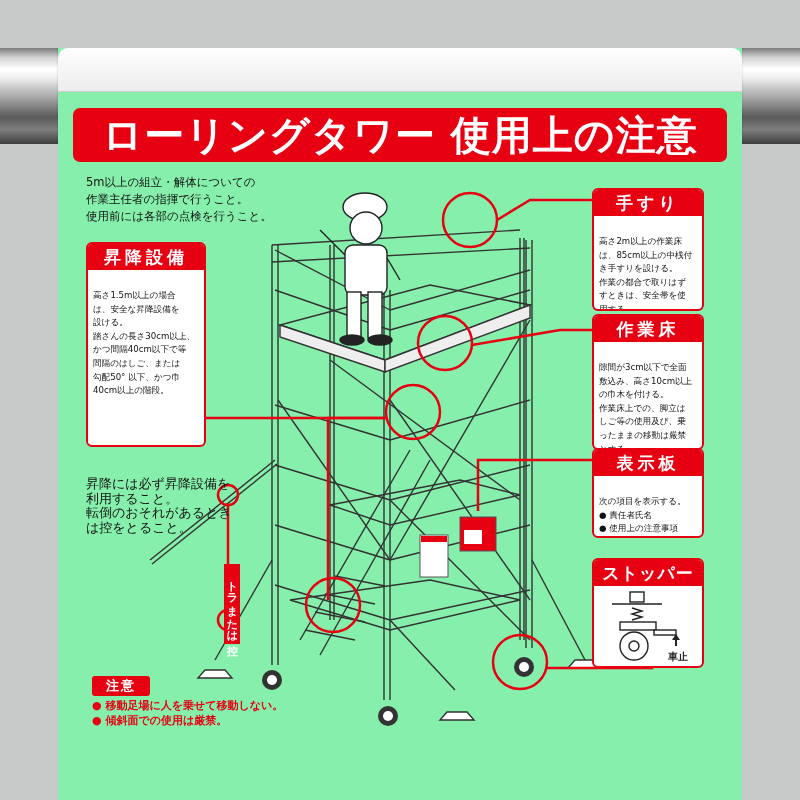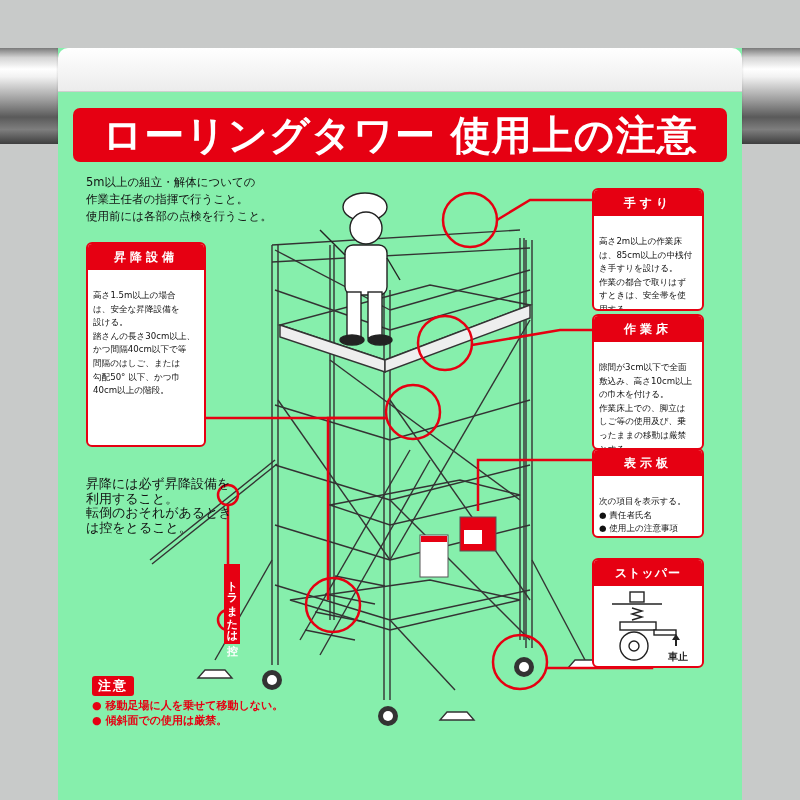--- a/index.html
+++ b/index.html
@@ -20,32 +20,32 @@
       background: linear-gradient(to bottom, #ffffff, #ececec); border-radius: 10px 10px 0 0;
       border-bottom: 1px solid #cfcfcf; }
 
     .title-bar { position: absolute; left: 15px; top: 60px; width: 654px; height: 54px; background: #e60012;
       border-radius: 7px; color: #fff; display: flex; align-items: center; justify-content: center;
       font-weight: bold; font-size: 40px; letter-spacing: 1px; white-space: nowrap; }
 
     .intro { position: absolute; left: 28px; top: 126px; font-size: 11.5px; line-height: 17px; color: #111; }
 
     .callout { position: absolute; border: 2.5px solid #e60012; border-radius: 6px; background: #fff; overflow: hidden; }
-    .callout-head { background: #e60012; color: #fff; font-weight: bold; text-align: center; font-size: 12px;
+    .callout-head { background: #e60012; color: #fff; font-weight: bold; text-align: center; font-size: 17px;
       height: 26px; line-height: 26px; letter-spacing: 4px; }
     .callout-body { font-size: 8.6px; line-height: 13.6px; padding: 19px 5px; color: #111; }
     .callout-body .bullet::before { content: "● "; }
 
     .side-note { position: absolute; left: 28px; top: 429px; font-size: 13px; line-height: 14.5px; color: #111; }
 
     .tora { position: absolute; left: 166px; top: 516px; width: 16px; height: 80px; background: #e60012; color: #fff;
       font-weight: bold; font-size: 11px; line-height: 13px; writing-mode: vertical-rl; text-orientation: upright;
       display: flex; align-items: center; justify-content: center; }
 
-    .caution-badge { position: absolute; left: 34px; top: 676px; height: 20px; padding: 0 6px; background: #e60012; color: #fff;
+    .caution-badge { position: absolute; left: 34px; top: 676px; height: 20px; padding: 0 14px; background: #e60012; color: #fff;
       font-weight: bold; font-size: 13px; line-height: 20px; border-radius: 3px; letter-spacing: 2px; }
     .caution-list { position: absolute; left: 34px; top: 698px; color: #e60012; font-weight: bold; font-size: 11px; line-height: 15px; }
     .caution-list div::before { content: "● "; }
 
     svg.drawing { position: absolute; left: 0; top: 0; }
   </style>
 </head>
 <body>
 
 <div class="pipe left"></div>

